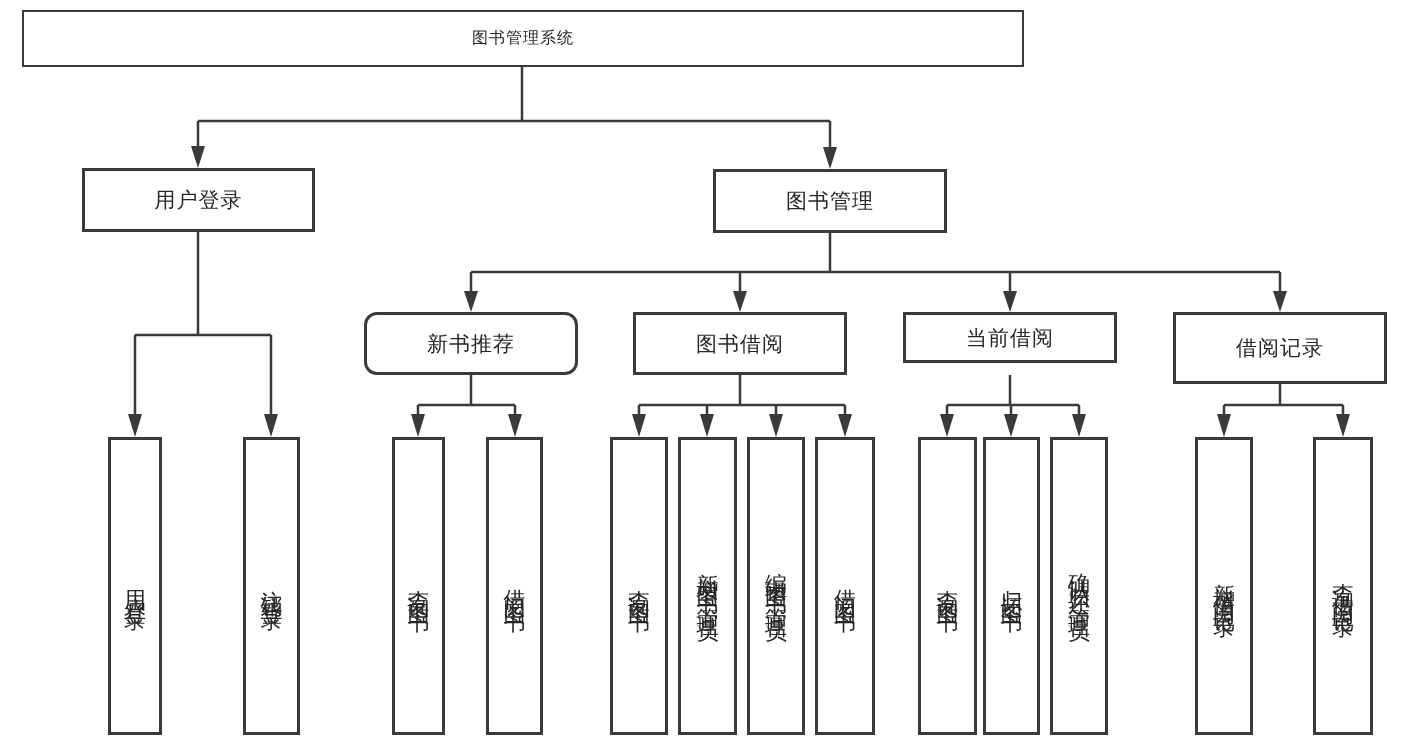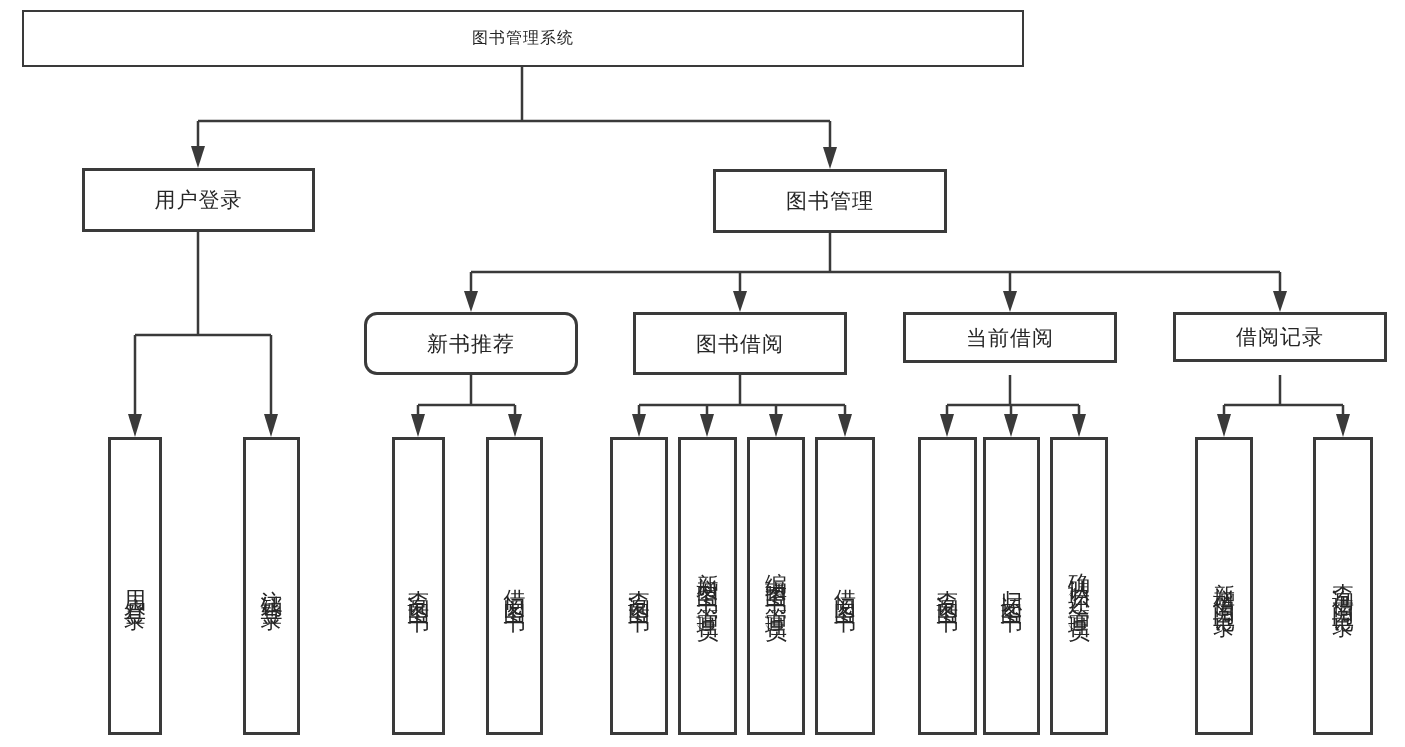--- a/index.html
+++ b/index.html
@@ -38,21 +38,21 @@
     letter-spacing: 7px;
     white-space: nowrap;
   }
   
   #root        { left: 22px;   top: 10px;  width: 1002px; height: 57px; }
   #n-login     { left: 82px;   top: 168px; width: 233px;  height: 64px; }
   #n-bookmgmt  { left: 713px;  top: 169px; width: 234px;  height: 64px; }
   #n-newbook   { left: 364px;  top: 312px; width: 214px;  height: 63px; border-radius: 13px; }
   #n-borrow    { left: 633px;  top: 312px; width: 214px;  height: 63px; }
   #n-current   { left: 903px;  top: 312px; width: 214px;  height: 51px; }
-  #n-records   { left: 1173px; top: 312px; width: 214px;  height: 50px; }
+  #n-records   { left: 1173px; top: 312px; width: 214px;  height: 72px; }
   .leaf        { top: 437px; height: 298px; }
   #lf-login    { left: 108px;  width: 54px; }
   #lf-logout   { left: 243px;  width: 57px; }
   #lf-nb-q     { left: 392px;  width: 53px; }
   #lf-nb-b     { left: 486px;  width: 57px; }
   #lf-bb-q     { left: 610px;  width: 58px; }
   #lf-bb-a     { left: 678px;  width: 59px; }
   #lf-bb-e     { left: 747px;  width: 58px; }
   #lf-bb-b     { left: 815px;  width: 60px; }
   #lf-cb-q     { left: 918px;  width: 59px; }

